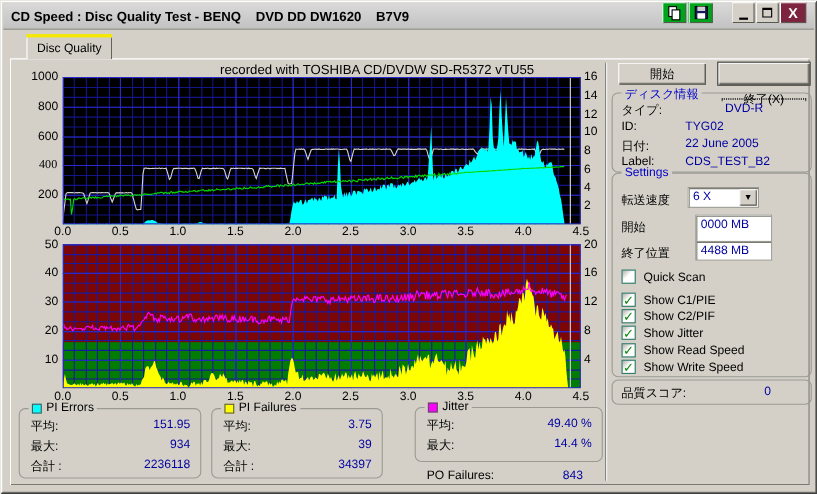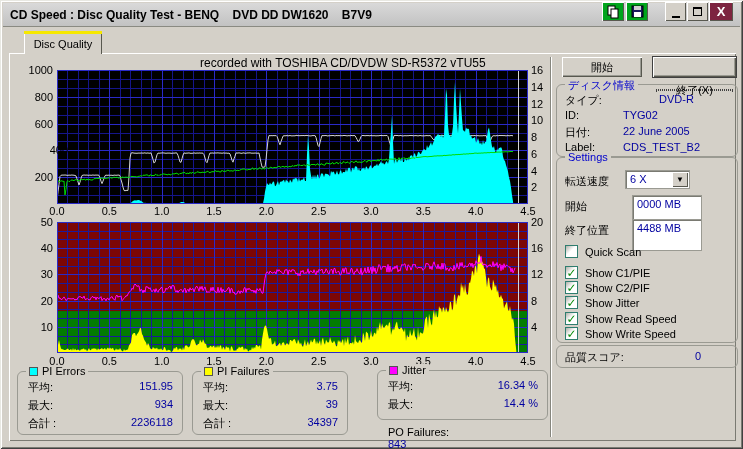--- a/index.html
+++ b/index.html
@@ -306,21 +306,21 @@
       <line x1="0" y1="0.5" x2="471" y2="0.5" stroke="#2a2ac8" stroke-width="1"></line>
       <path d="M0.0,131 L0.0,130.3 L1.0,123.1 L2.0,118.0 L3.0,122.7 L4.0,126.5 L5.0,127.2 L6.0,127.3 L7.0,128.1 L8.0,128.1 L9.0,127.8 L10.0,127.1 L11.0,126.5 L12.0,128.0 L13.0,127.9 L14.0,126.7 L15.0,128.7 L16.0,126.0 L17.0,128.4 L18.0,126.6 L19.0,128.0 L20.0,128.2 L21.0,127.2 L22.0,128.2 L23.0,128.8 L24.0,127.3 L25.0,127.6 L26.0,126.8 L27.0,126.4 L28.0,128.1 L29.0,126.9 L30.0,129.4 L31.0,127.8 L32.0,126.0 L33.0,128.3 L34.0,127.9 L35.0,126.3 L36.0,127.3 L37.0,125.7 L38.0,127.3 L39.0,126.3 L40.0,128.5 L41.0,126.3 L42.0,127.5 L43.0,127.2 L44.0,126.8 L45.0,125.9 L46.0,127.5 L47.0,126.8 L48.0,126.1 L49.0,127.9 L50.0,126.4 L51.0,125.6 L52.0,127.0 L53.0,125.4 L54.0,126.7 L55.0,126.4 L56.0,125.8 L57.0,128.2 L58.0,128.4 L59.0,126.2 L60.0,128.1 L61.0,126.9 L62.0,128.1 L63.0,126.1 L64.0,127.7 L65.0,129.0 L66.0,129.4 L67.0,127.0 L68.0,128.7 L69.0,127.8 L70.0,127.9 L71.0,127.1 L72.0,123.5 L73.0,122.1 L74.0,120.4 L75.0,113.3 L76.0,111.5 L77.0,111.0 L78.0,111.0 L79.0,114.3 L80.0,112.2 L81.0,111.0 L82.0,109.3 L83.0,106.1 L84.0,106.3 L85.0,111.9 L86.0,113.8 L87.0,117.2 L88.0,118.9 L89.0,120.4 L90.0,123.8 L91.0,121.0 L92.0,122.8 L93.0,125.9 L94.0,126.9 L95.0,127.2 L96.0,124.8 L97.0,126.4 L98.0,126.3 L99.0,126.7 L100.0,125.6 L101.0,127.7 L102.0,126.7 L103.0,127.8 L104.0,126.2 L105.0,127.8 L106.0,128.2 L107.0,125.0 L108.0,125.2 L109.0,128.1 L110.0,128.9 L111.0,127.5 L112.0,128.3 L113.0,128.0 L114.0,130.0 L115.0,129.7 L116.0,128.2 L117.0,125.6 L118.0,126.9 L119.0,125.1 L120.0,125.2 L121.0,128.6 L122.0,126.3 L123.0,127.1 L124.0,126.2 L125.0,128.4 L126.0,125.0 L127.0,128.0 L128.0,123.8 L129.0,123.5 L130.0,123.4 L131.0,125.3 L132.0,125.2 L133.0,123.8 L134.0,119.5 L135.0,117.4 L136.0,117.2 L137.0,117.5 L138.0,119.9 L139.0,122.8 L140.0,123.5 L141.0,121.8 L142.0,121.9 L143.0,117.6 L144.0,119.6 L145.0,120.7 L146.0,117.3 L147.0,119.5 L148.0,122.0 L149.0,121.6 L150.0,126.1 L151.0,125.4 L152.0,125.7 L153.0,124.3 L154.0,123.8 L155.0,125.5 L156.0,123.9 L157.0,123.8 L158.0,126.3 L159.0,123.9 L160.0,126.1 L161.0,123.3 L162.0,126.0 L163.0,123.2 L164.0,123.8 L165.0,127.8 L166.0,124.9 L167.0,125.6 L168.0,127.9 L169.0,124.1 L170.0,125.6 L171.0,125.4 L172.0,125.4 L173.0,129.5 L174.0,124.6 L175.0,124.4 L176.0,127.6 L177.0,129.3 L178.0,128.0 L179.0,129.0 L180.0,126.7 L181.0,126.8 L182.0,124.4 L183.0,125.8 L184.0,125.5 L185.0,124.5 L186.0,125.1 L187.0,128.4 L188.0,125.7 L189.0,127.7 L190.0,126.5 L191.0,129.5 L192.0,129.0 L193.0,127.6 L194.0,128.6 L195.0,124.8 L196.0,127.2 L197.0,124.8 L198.0,126.5 L199.0,123.1 L200.0,122.9 L201.0,124.7 L202.0,124.3 L203.0,122.9 L204.0,127.5 L205.0,117.5 L206.0,111.6 L207.0,105.7 L208.0,103.7 L209.0,103.6 L210.0,106.9 L211.0,112.6 L212.0,117.1 L213.0,115.9 L214.0,116.5 L215.0,122.8 L216.0,121.7 L217.0,121.6 L218.0,118.5 L219.0,124.2 L220.0,124.1 L221.0,123.1 L222.0,121.8 L223.0,120.7 L224.0,124.0 L225.0,121.3 L226.0,120.2 L227.0,120.5 L228.0,123.5 L229.0,122.3 L230.0,120.9 L231.0,122.2 L232.0,122.8 L233.0,118.0 L234.0,118.1 L235.0,119.5 L236.0,118.3 L237.0,116.9 L238.0,117.5 L239.0,120.6 L240.0,122.1 L241.0,117.3 L242.0,119.8 L243.0,122.6 L244.0,120.4 L245.0,123.8 L246.0,125.0 L247.0,121.3 L248.0,117.2 L249.0,124.3 L250.0,121.6 L251.0,118.9 L252.0,123.2 L253.0,120.8 L254.0,117.5 L255.0,120.5 L256.0,119.6 L257.0,116.6 L258.0,117.0 L259.0,122.6 L260.0,118.7 L261.0,121.9 L262.0,120.5 L263.0,118.1 L264.0,123.9 L265.0,117.8 L266.0,115.4 L267.0,120.8 L268.0,122.8 L269.0,117.6 L270.0,119.6 L271.0,120.8 L272.0,119.9 L273.0,115.0 L274.0,118.3 L275.0,120.8 L276.0,120.7 L277.0,118.4 L278.0,120.6 L279.0,124.1 L280.0,124.5 L281.0,117.8 L282.0,120.2 L283.0,118.2 L284.0,121.2 L285.0,119.0 L286.0,116.8 L287.0,124.1 L288.0,115.4 L289.0,121.4 L290.0,118.3 L291.0,114.5 L292.0,123.0 L293.0,121.1 L294.0,120.9 L295.0,121.6 L296.0,119.6 L297.0,122.7 L298.0,113.0 L299.0,119.2 L300.0,119.9 L301.0,121.3 L302.0,118.7 L303.0,118.0 L304.0,120.3 L305.0,120.8 L306.0,110.6 L307.0,113.3 L308.0,118.9 L309.0,109.4 L310.0,110.4 L311.0,111.6 L312.0,118.4 L313.0,114.4 L314.0,108.7 L315.0,114.3 L316.0,114.8 L317.0,111.2 L318.0,110.6 L319.0,112.8 L320.0,104.5 L321.0,109.2 L322.0,104.2 L323.0,100.0 L324.0,107.5 L325.0,101.2 L326.0,104.8 L327.0,106.3 L328.0,104.4 L329.0,103.2 L330.0,102.6 L331.0,104.7 L332.0,100.6 L333.0,100.6 L334.0,113.1 L335.0,109.1 L336.0,105.9 L337.0,108.6 L338.0,104.5 L339.0,100.9 L340.0,99.4 L341.0,105.4 L342.0,107.2 L343.0,107.1 L344.0,105.2 L345.0,106.3 L346.0,108.2 L347.0,110.2 L348.0,106.0 L349.0,119.1 L350.0,112.2 L351.0,114.7 L352.0,114.9 L353.0,107.4 L354.0,112.5 L355.0,114.1 L356.0,110.5 L357.0,105.6 L358.0,114.0 L359.0,115.8 L360.0,118.6 L361.0,104.7 L362.0,115.7 L363.0,110.2 L364.0,110.7 L365.0,111.4 L366.0,111.4 L367.0,106.7 L368.0,97.4 L369.0,95.6 L370.0,94.5 L371.0,106.3 L372.0,91.6 L373.0,96.3 L374.0,101.8 L375.0,103.6 L376.0,92.3 L377.0,87.6 L378.0,95.8 L379.0,88.8 L380.0,95.6 L381.0,94.4 L382.0,83.9 L383.0,86.5 L384.0,86.3 L385.0,90.7 L386.0,85.0 L387.0,86.2 L388.0,90.2 L389.0,85.1 L390.0,88.2 L391.0,90.4 L392.0,87.6 L393.0,79.6 L394.0,80.2 L395.0,88.4 L396.0,86.5 L397.0,73.4 L398.0,72.1 L399.0,83.2 L400.0,77.5 L401.0,73.7 L402.0,72.8 L403.0,74.7 L404.0,60.0 L405.0,66.6 L406.0,62.7 L407.0,71.1 L408.0,61.4 L409.0,69.0 L410.0,72.9 L411.0,71.9 L412.0,60.2 L413.0,61.3 L414.0,56.7 L415.0,48.8 L416.0,49.7 L417.0,54.1 L418.0,43.4 L419.0,44.6 L420.0,51.6 L421.0,36.5 L422.0,31.4 L423.0,34.7 L424.0,35.5 L425.0,39.6 L426.0,41.0 L427.0,46.2 L428.0,47.3 L429.0,55.5 L430.0,65.5 L431.0,56.4 L432.0,55.2 L433.0,64.6 L434.0,67.3 L435.0,68.7 L436.0,57.5 L437.0,60.7 L438.0,65.6 L439.0,62.5 L440.0,70.5 L441.0,67.4 L442.0,75.1 L443.0,75.5 L444.0,72.8 L445.0,76.0 L446.0,77.3 L447.0,86.6 L448.0,83.6 L449.0,81.5 L450.0,79.4 L451.0,87.5 L452.0,89.3 L453.0,84.0 L454.0,90.7 L455.0,98.1 L456.0,95.8 L457.0,101.8 L458.0,116.4 L459.0,126.0 L459.5,131 Z" fill="#ffff00" stroke="none"></path>
       <polyline points="0.0,76.1 1.0,73.1 2.0,76.3 3.0,75.9 4.0,77.6 5.0,77.2 6.0,76.5 7.0,74.9 8.0,76.6 9.0,78.6 10.0,77.8 11.0,76.1 12.0,76.6 13.0,76.8 14.0,76.8 15.0,76.9 16.0,76.6 17.0,76.7 18.0,78.2 19.0,77.0 20.0,77.9 21.0,75.4 22.0,74.8 23.0,74.5 24.0,75.1 25.0,75.9 26.0,76.1 27.0,74.0 28.0,77.2 29.0,77.7 30.0,76.3 31.0,77.3 32.0,77.5 33.0,78.1 34.0,75.8 35.0,74.7 36.0,74.6 37.0,76.1 38.0,74.9 39.0,77.8 40.0,75.0 41.0,76.4 42.0,76.2 43.0,75.9 44.0,74.6 45.0,78.6 46.0,76.9 47.0,76.5 48.0,76.8 49.0,78.9 50.0,76.4 51.0,76.3 52.0,78.0 53.0,76.1 54.0,75.4 55.0,74.5 56.0,76.8 57.0,77.1 58.0,78.3 59.0,73.9 60.0,73.1 61.0,75.3 62.0,74.0 63.0,74.9 64.0,73.8 65.0,78.7 66.0,77.7 67.0,76.2 68.0,75.2 69.0,73.7 70.0,74.1 71.0,72.0 72.0,70.1 73.0,69.6 74.0,68.5 75.0,66.2 76.0,67.3 77.0,63.5 78.0,62.0 79.0,63.0 80.0,64.5 81.0,63.8 82.0,64.0 83.0,69.3 84.0,67.3 85.0,68.0 86.0,70.8 87.0,68.0 88.0,70.2 89.0,64.5 90.0,65.1 91.0,65.0 92.0,67.0 93.0,65.7 94.0,68.1 95.0,69.8 96.0,68.4 97.0,67.3 98.0,70.3 99.0,66.6 100.0,69.2 101.0,70.3 102.0,67.7 103.0,67.5 104.0,65.5 105.0,65.3 106.0,70.8 107.0,70.3 108.0,69.6 109.0,66.0 110.0,67.5 111.0,66.3 112.0,64.9 113.0,64.0 114.0,67.1 115.0,63.7 116.0,63.5 117.0,63.9 118.0,68.2 119.0,70.2 120.0,68.4 121.0,70.6 122.0,68.6 123.0,68.3 124.0,67.2 125.0,68.6 126.0,70.3 127.0,67.4 128.0,66.1 129.0,70.8 130.0,68.3 131.0,67.2 132.0,69.6 133.0,65.8 134.0,68.0 135.0,67.2 136.0,66.5 137.0,69.9 138.0,67.0 139.0,64.8 140.0,64.3 141.0,66.4 142.0,69.2 143.0,64.6 144.0,67.3 145.0,64.3 146.0,68.6 147.0,66.5 148.0,64.9 149.0,68.4 150.0,70.7 151.0,69.4 152.0,70.6 153.0,69.6 154.0,65.5 155.0,68.8 156.0,65.1 157.0,68.8 158.0,68.9 159.0,70.6 160.0,70.7 161.0,65.2 162.0,70.6 163.0,68.9 164.0,65.6 165.0,70.6 166.0,67.2 167.0,69.4 168.0,69.7 169.0,69.1 170.0,68.2 171.0,66.0 172.0,65.4 173.0,71.2 174.0,66.6 175.0,66.7 176.0,70.8 177.0,70.0 178.0,72.3 179.0,72.0 180.0,71.7 181.0,69.0 182.0,69.0 183.0,71.5 184.0,68.8 185.0,70.1 186.0,70.4 187.0,66.2 188.0,65.5 189.0,70.5 190.0,66.4 191.0,67.9 192.0,66.1 193.0,67.8 194.0,68.0 195.0,69.3 196.0,68.0 197.0,70.5 198.0,68.4 199.0,71.3 200.0,66.6 201.0,68.2 202.0,68.5 203.0,66.4 204.0,69.1 205.0,71.2 206.0,71.1 207.0,63.1 208.0,56.2 209.0,51.6 210.0,49.9 211.0,50.4 212.0,51.8 213.0,49.0 214.0,50.0 215.0,51.0 216.0,51.1 217.0,50.3 218.0,49.8 219.0,52.0 220.0,47.6 221.0,49.4 222.0,47.6 223.0,49.2 224.0,49.8 225.0,50.5 226.0,51.9 227.0,51.5 228.0,47.8 229.0,48.0 230.0,47.5 231.0,52.9 232.0,48.1 233.0,48.4 234.0,50.1 235.0,47.5 236.0,48.2 237.0,47.8 238.0,49.6 239.0,52.0 240.0,50.9 241.0,53.7 242.0,51.4 243.0,53.9 244.0,48.8 245.0,50.1 246.0,48.3 247.0,51.7 248.0,50.7 249.0,51.3 250.0,50.6 251.0,46.8 252.0,51.6 253.0,49.1 254.0,49.0 255.0,49.8 256.0,50.9 257.0,47.7 258.0,50.7 259.0,53.0 260.0,48.8 261.0,50.5 262.0,47.3 263.0,48.6 264.0,48.0 265.0,47.0 266.0,51.3 267.0,51.0 268.0,50.2 269.0,46.8 270.0,48.2 271.0,51.2 272.0,52.1 273.0,48.5 274.0,47.4 275.0,47.6 276.0,51.8 277.0,46.4 278.0,46.5 279.0,51.1 280.0,50.4 281.0,49.3 282.0,49.6 283.0,53.0 284.0,52.6 285.0,49.0 286.0,46.4 287.0,50.7 288.0,46.2 289.0,45.9 290.0,51.7 291.0,50.7 292.0,52.0 293.0,50.5 294.0,46.6 295.0,46.7 296.0,51.0 297.0,52.5 298.0,49.4 299.0,49.6 300.0,46.7 301.0,49.3 302.0,51.0 303.0,52.1 304.0,46.2 305.0,53.1 306.0,50.3 307.0,49.7 308.0,45.8 309.0,51.0 310.0,50.3 311.0,44.9 312.0,50.9 313.0,48.2 314.0,45.1 315.0,51.7 316.0,44.4 317.0,49.5 318.0,45.9 319.0,51.5 320.0,49.7 321.0,45.8 322.0,42.5 323.0,43.8 324.0,47.7 325.0,46.2 326.0,44.0 327.0,44.8 328.0,44.3 329.0,44.8 330.0,50.1 331.0,42.4 332.0,50.2 333.0,44.0 334.0,49.6 335.0,48.1 336.0,45.4 337.0,47.1 338.0,44.1 339.0,46.4 340.0,43.4 341.0,49.9 342.0,47.6 343.0,49.1 344.0,45.1 345.0,42.3 346.0,43.5 347.0,42.2 348.0,41.8 349.0,46.3 350.0,48.5 351.0,42.8 352.0,43.5 353.0,45.0 354.0,48.1 355.0,45.4 356.0,42.1 357.0,43.2 358.0,42.1 359.0,45.3 360.0,46.4 361.0,45.8 362.0,45.1 363.0,45.9 364.0,45.5 365.0,45.9 366.0,48.3 367.0,47.2 368.0,46.2 369.0,41.3 370.0,42.0 371.0,41.5 372.0,43.1 373.0,47.1 374.0,44.2 375.0,47.6 376.0,42.4 377.0,39.8 378.0,43.2 379.0,44.9 380.0,46.8 381.0,42.3 382.0,46.9 383.0,44.5 384.0,47.4 385.0,41.1 386.0,47.1 387.0,41.3 388.0,42.5 389.0,48.3 390.0,45.9 391.0,47.3 392.0,49.1 393.0,46.1 394.0,45.7 395.0,46.9 396.0,49.0 397.0,43.2 398.0,47.7 399.0,46.2 400.0,41.4 401.0,45.4 402.0,47.2 403.0,40.6 404.0,44.2 405.0,40.4 406.0,44.7 407.0,45.8 408.0,43.5 409.0,44.8 410.0,44.7 411.0,44.3 412.0,41.7 413.0,41.0 414.0,44.4 415.0,41.0 416.0,45.7 417.0,42.2 418.0,43.4 419.0,38.7 420.0,41.2 421.0,40.9 422.0,41.0 423.0,41.2 424.0,34.4 425.0,41.5 426.0,43.2 427.0,41.8 428.0,43.1 429.0,42.5 430.0,45.5 431.0,43.5 432.0,44.0 433.0,42.5 434.0,44.5 435.0,44.7 436.0,39.6 437.0,44.8 438.0,41.7 439.0,43.6 440.0,40.5 441.0,45.8 442.0,43.2 443.0,41.9 444.0,48.7 445.0,42.9 446.0,47.6 447.0,41.7 448.0,45.6 449.0,43.4 450.0,43.2 451.0,44.3 452.0,45.4 453.0,44.9 454.0,49.9 455.0,46.2 456.0,50.9 457.0,48.5 458.0,45.8" fill="none" stroke="#ff00ff" stroke-width="1"></polyline>
       <line x1="461.5" y1="0" x2="461.5" y2="131" stroke="#d6d6d6" stroke-width="1"></line>
       <rect x="0.5" y="0.5" width="470" height="130" fill="none" stroke="#2a2ac8" stroke-width="1"></rect>
     </svg>
   <div id="axis-labels">
       <span class="ytick" style="left: 13px; top: 70px;">1000</span>
       <span class="ytick" style="left: 13px; top: 96.8px;">800</span>
       <span class="ytick" style="left: 13px; top: 123.6px;">600</span>
-      <span class="ytick" style="left: 28px; top: 150.4px;">400</span>
+      <span class="ytick" style="left: 12px; top: 150.4px; font-family: Liberation Serif, serif;">400</span>
       <span class="ytick" style="left: 13px; top: 177.2px;">200</span>
       <span class="ytick-r" style="top: 70px;">16</span>
       <span class="ytick-r" style="top: 86.75px;">14</span>
       <span class="ytick-r" style="top: 103.5px;">12</span>
       <span class="ytick-r" style="top: 120.25px;">10</span>
       <span class="ytick-r" style="top: 137px;">8</span>
       <span class="ytick-r" style="top: 153.75px;">6</span>
       <span class="ytick-r" style="top: 170.5px;">4</span>
       <span class="ytick-r" style="top: 187.25px;">2</span>
       <span class="xtick" style="left: 57px; top: 205px;">0.0</span>
@@ -391,28 +391,28 @@
         <span class="navy">34397</span>
       </div>
   </div>
   <div class="gbox" style="left:377px; top:370px; width:171px; height:50px;">
     <span class="legend">
         <span class="swatch" id="sw-jit" style="background: rgb(255, 0, 255);"></span>
         <span>Jitter</span>
       </span>
     <div class="stat-row" style="top:8px;">
         <span>平均:</span>
-        <span class="navy">16.34 %</span>
+        <span class="navy">49.40 %</span>
       </div>
     <div class="stat-row" style="top:26px;">
         <span>最大:</span>
         <span class="navy">14.4 %</span>
       </div>
   </div>
-  <div style="position:absolute; left:388px; top:426px; width:142px; display:flex; justify-content:flex-start;flex-direction:column;">
+  <div style="position:absolute; left:388px; top:426px; width:142px; display:flex; justify-content:space-between;">
     <span>PO Failures:</span>
     <span class="navy">843</span>
   </div>
 
   <div id="divider"></div>
 
   <div class="btn3d" id="btn-start">
       <span>開始</span>
     </div>
   <div class="btn3d" id="btn-exit">
@@ -436,21 +436,21 @@
   <div class="fieldset" style="left:556px; top:157px; width:182px; height:186px;">
     <span class="legend legend-blue" style="position:absolute; top:-7px; left:8px; background:#d4d0c8; padding:0 3px;">Settings</span>
     <div class="frow" style="left:8px; top:16px;">転送速度</div>
     <div class="field" id="combo-speed">
       <span>6 X</span>
       <span id="combo-arrow">▼</span>
     </div>
     <div class="frow" style="left:8px; top:41px;">開始</div>
     <div class="field" style="left:75px; top:37px; width:70px; height:32px;"><span>0000 MB</span></div>
     <div class="frow" style="left:8px; top:65px;">終了位置</div>
-    <div class="field" style="left:75px; top:61px; width:70px; height:32px;"><span>4488 MB</span></div>
+    <div class="field" style="left:75px; top:61px; width:70px; height:18px;"><span>4488 MB</span></div>
 
     <div class="checkbox" style="left:8px; top:87px;">
         <span class="mark">✓</span>
       </div>
     <div class="cb-label" style="left:28px; top:88px;">Quick Scan</div>
     <div class="checkbox on" style="left:8px; top:108px;">
         <span class="mark">✓</span>
       </div>
     <div class="cb-label" style="left:28px; top:109px;">Show C1/PIE</div>
     <div class="checkbox on" style="left:8px; top:123px;">

